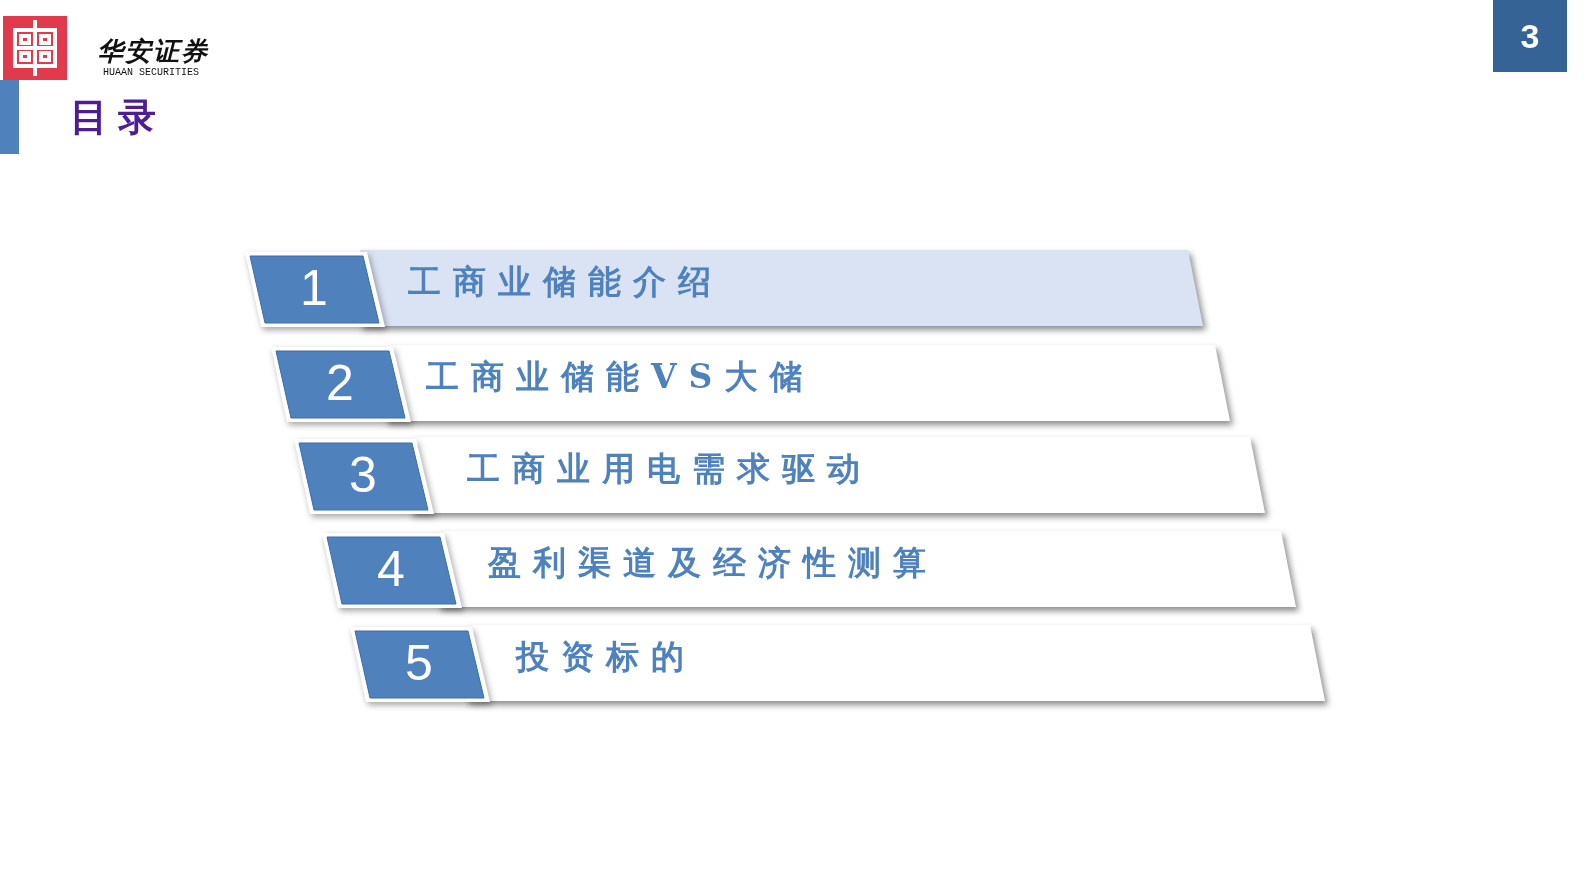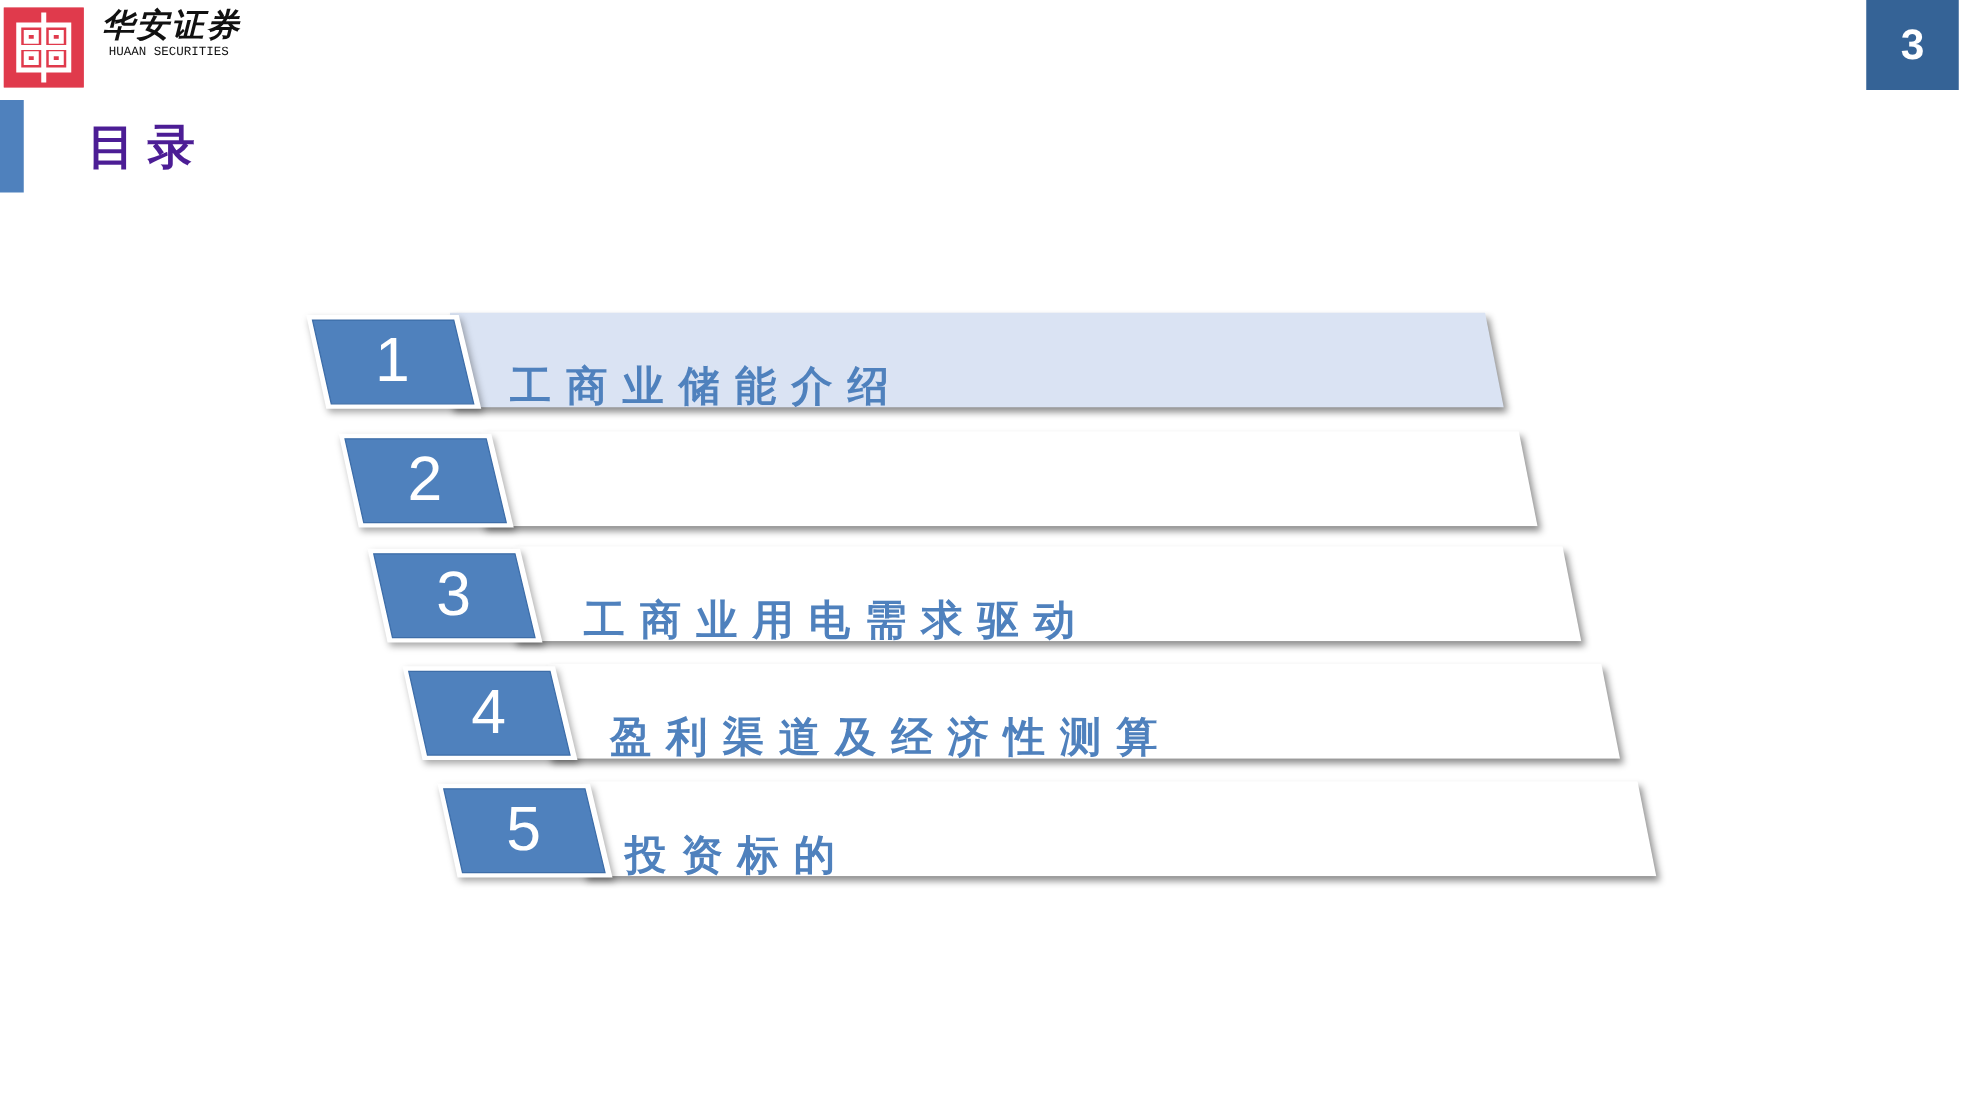--- a/index.html
+++ b/index.html
@@ -11,23 +11,24 @@
       width: 1587px;
       height: 892px;
       position: relative;
       overflow: hidden;
       font-family: "DejaVu Serif", "Liberation Serif", serif;
     }
     
     .logo {
       position: absolute;
       left: 3px;
-      top: 6px;
-      display: flex;
-      align-items: flex-start;
+      top: 16px;
+      display: flex;
+      align-items: flex-end;
+      gap: 16px;
     }
     .logo-mark {
       width: 64px;
       height: 64px;
       background: #e03a4c;
       position: relative;
     }
     .logo-mark svg { position: absolute; left: 0; top: 0; }
     .logo-text {
       margin-left: 14px;
@@ -122,21 +123,20 @@
       top: 0;
       height: 64px;
       display: flex;
       align-items: center;
       color: #4f81bd;
       font-size: 33px;
       font-weight: bold;
       letter-spacing: 12px;
       white-space: nowrap;
       font-family: "DejaVu Serif", serif;
-      margin-top: 27px;
     }
   </style>
 </head>
 <body>
 
 <div class="logo">
   <div class="logo-mark">
     <svg width="64" height="64" viewBox="0 0 64 64">
       <rect x="0" y="0" width="64" height="64" fill="#e03a4c"></rect>
       <g fill="none" stroke="#ffffff" stroke-width="4">
@@ -183,20 +183,21 @@
       <polygon points="0,0 830,0 845,76 0,76" fill="#ffffff"></polygon>
     </svg>
   </div>
   <div class="badge" style="left:269px;">
     <svg width="146" height="80" viewBox="0 0 146 80">
       <polygon points="2,2 124,2 142,77 18,77" fill="#ffffff"></polygon>
       <polygon points="7,6 120,6 136,73 22,73" fill="#4f81bd" stroke="#3d6da8" stroke-width="1"></polygon>
     </svg>
   </div>
   <div class="badge-num" style="left:281px; width:118px;">2</div>
+  <div class="row-label" style="left:426px;">工商业储能VS大储</div>
 </div>
 
 <div class="agenda-row" style="left:0; top:437px; width:1587px;">
   <div class="bar" style="left:410px;">
     <svg width="858" height="76" viewBox="0 0 858 76">
       <polygon points="0,0 840,0 855,76 0,76" fill="#ffffff"></polygon>
     </svg>
   </div>
   <div class="badge" style="left:292px;">
     <svg width="146" height="80" viewBox="0 0 146 80">
@@ -230,14 +231,14 @@
       <polygon points="0,0 844,0 859,76 0,76" fill="#ffffff"></polygon>
     </svg>
   </div>
   <div class="badge" style="left:348px;">
     <svg width="146" height="80" viewBox="0 0 146 80">
       <polygon points="2,2 124,2 142,77 18,77" fill="#ffffff"></polygon>
       <polygon points="7,6 120,6 136,73 22,73" fill="#4f81bd" stroke="#3d6da8" stroke-width="1"></polygon>
     </svg>
   </div>
   <div class="badge-num" style="left:360px; width:118px;">5</div>
-  <div class="row-label" style="left:500px;">投资标的</div>
+  <div class="row-label" style="left:516px;">投资标的</div>
 </div>
 
 </body></html>

